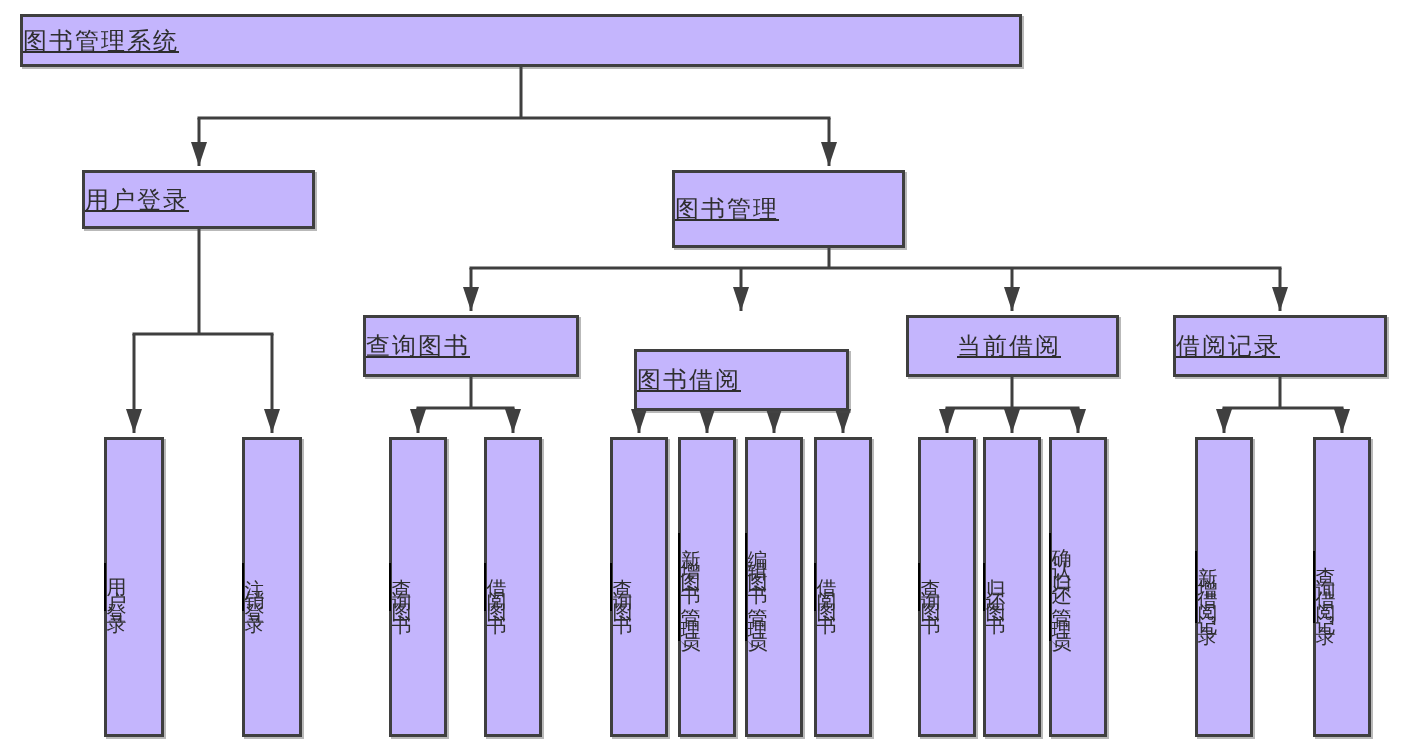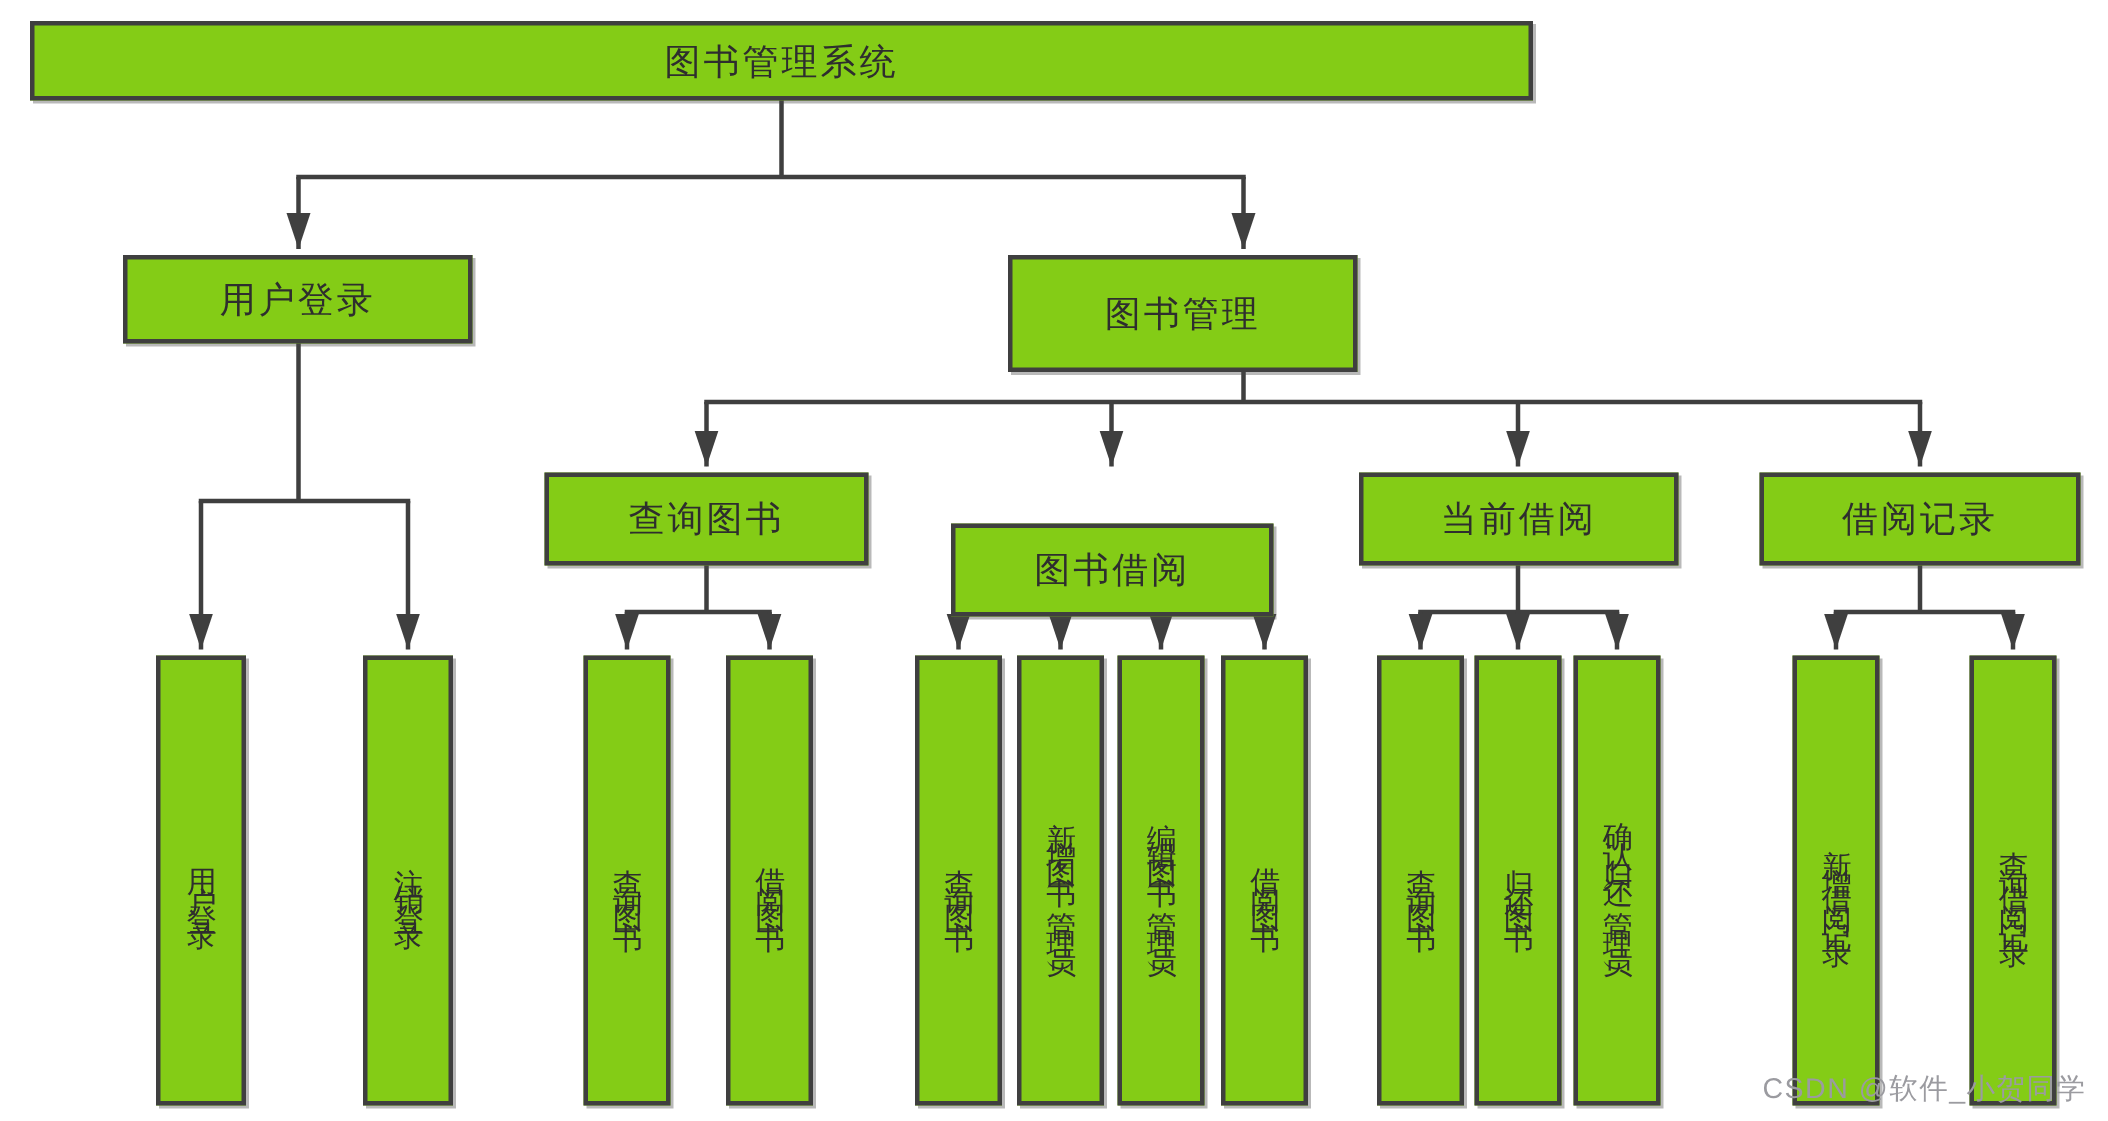--- a/index.html
+++ b/index.html
@@ -9,24 +9,24 @@
     background:var(--background,#ffffff);
     overflow:hidden;
     font-family:"Liberation Sans", sans-serif;
   }
   .wires{position:absolute;left:0;top:0;}
   .wire{fill:none;stroke:var(--line,#3f3f3f);stroke-width:3;stroke-linecap:square;}
   .stem line{stroke:var(--line,#3f3f3f);stroke-width:3;marker-end:url(#arw);}
   #arw path{fill:var(--line,#3f3f3f);}
   .box{
     position:absolute;box-sizing:border-box;
-    background:#84cc16;
+    background:#c4b5fd;
     border:3px solid var(--line,#3f3f3f);
     box-shadow:2px 2px 0 rgba(70,70,70,.38);
-    display:flex;align-items:center;justify-content:center;
+    display:flex;align-items:center;text-decoration:underline;
   }
   .hbox{font-size:24px;letter-spacing:2px;color:var(--text,#2e2e2e);}
   .vtext{
     writing-mode:vertical-rl;
     text-orientation:mixed;
     font-size:20px;
     letter-spacing:12px;
     line-height:1;
     color:var(--text,#2e2e2e);
   }
@@ -95,21 +95,21 @@
   <div class="box hbox" style="left:672px;top:170px;width:233px;height:78px;">
     <span>图书管理</span>
   </div>
 
   <div class="box hbox" style="left:363px;top:315px;width:216px;height:62px;">
     <span>查询图书</span>
   </div>
   <div class="box hbox" style="left:634px;top:315px;width:215px;height:62px;margin-top:34px;">
     <span>图书借阅</span>
   </div>
-  <div class="box hbox" style="left:906px;top:315px;width:213px;height:62px;">
+  <div class="box hbox" style="left:906px;top:315px;width:213px;height:62px;padding-left:48px;">
     <span>当前借阅</span>
   </div>
   <div class="box hbox" style="left:1173px;top:315px;width:214px;height:62px;">
     <span>借阅记录</span>
   </div>
 
   <div class="box vbox" style="left:104px;top:437px;width:60px;height:300px;">
     <span class="vtext">用户登录</span>
   </div>
   <div class="box vbox" style="left:242px;top:437px;width:60px;height:300px;">
@@ -146,14 +146,13 @@
     <span class="vtext">确认归还（管理员）</span>
   </div>
 
   <div class="box vbox" style="left:1195px;top:437px;width:58px;height:300px;">
     <span class="vtext">新增借阅记录</span>
   </div>
   <div class="box vbox" style="left:1313px;top:437px;width:58px;height:300px;">
     <span class="vtext">查询借阅记录</span>
   </div>
 
-  <div class="watermark">CSDN @软件_小贺同学</div>
 </div>
 
 </body></html>

